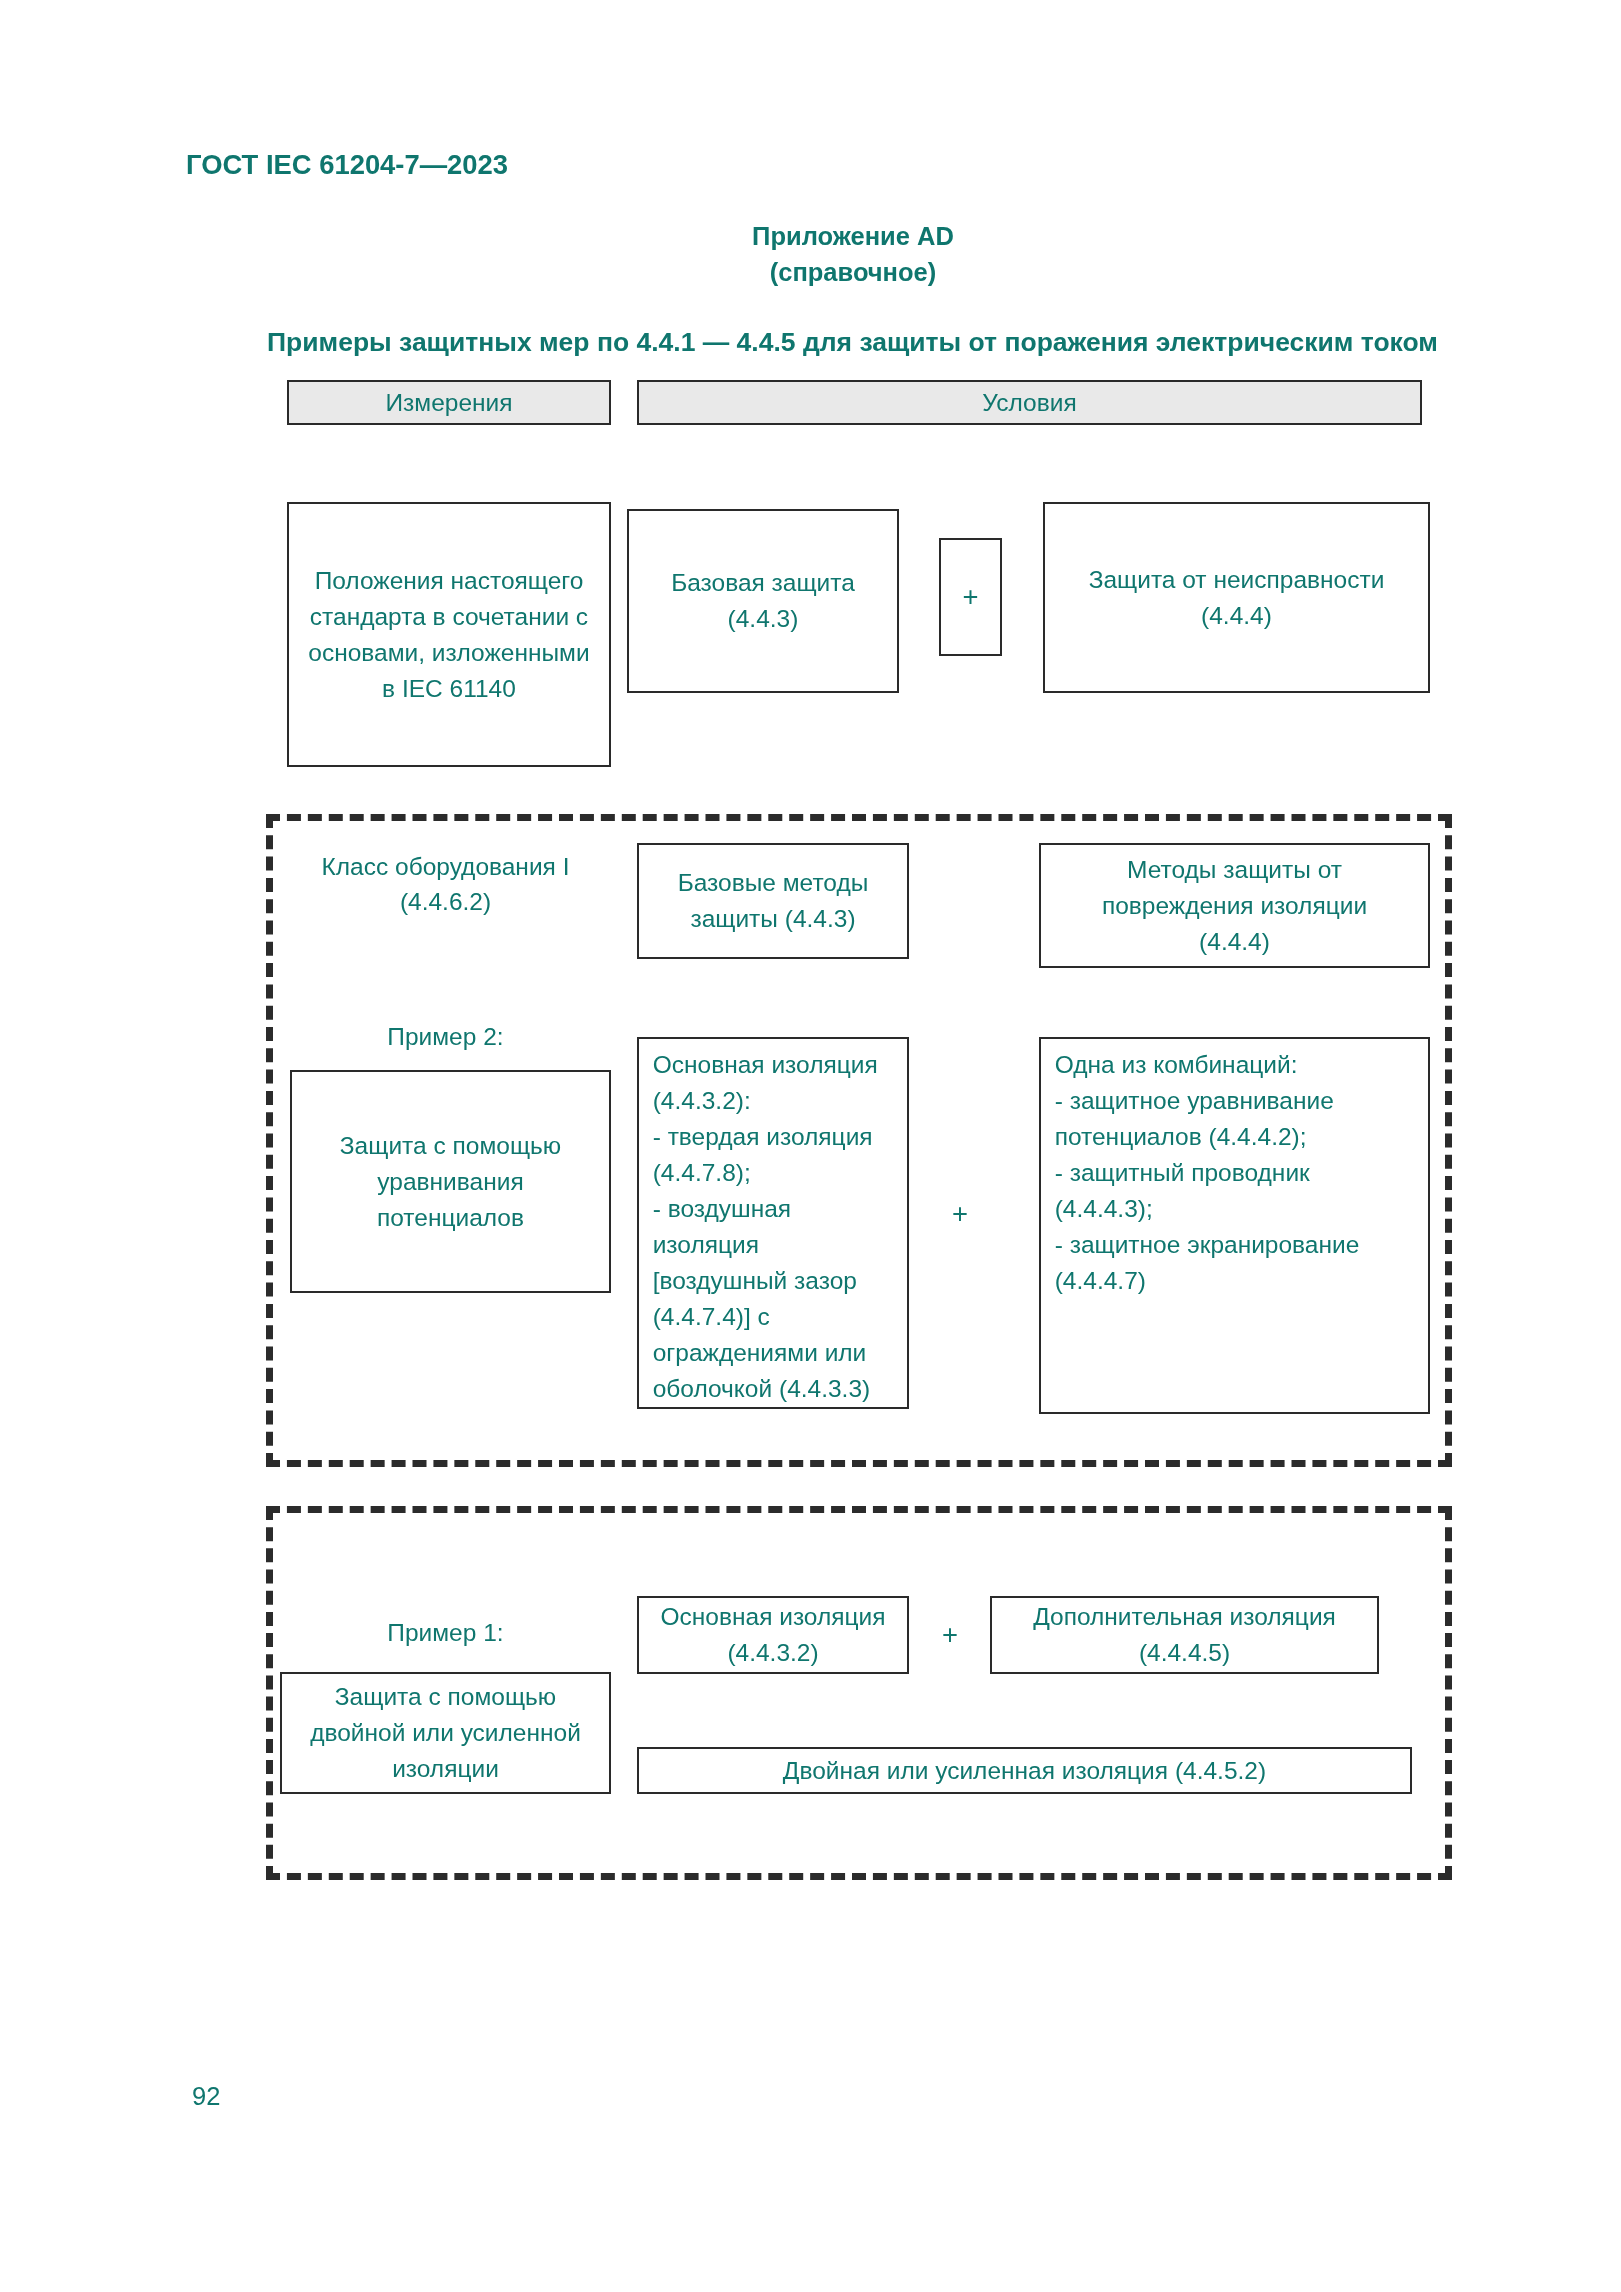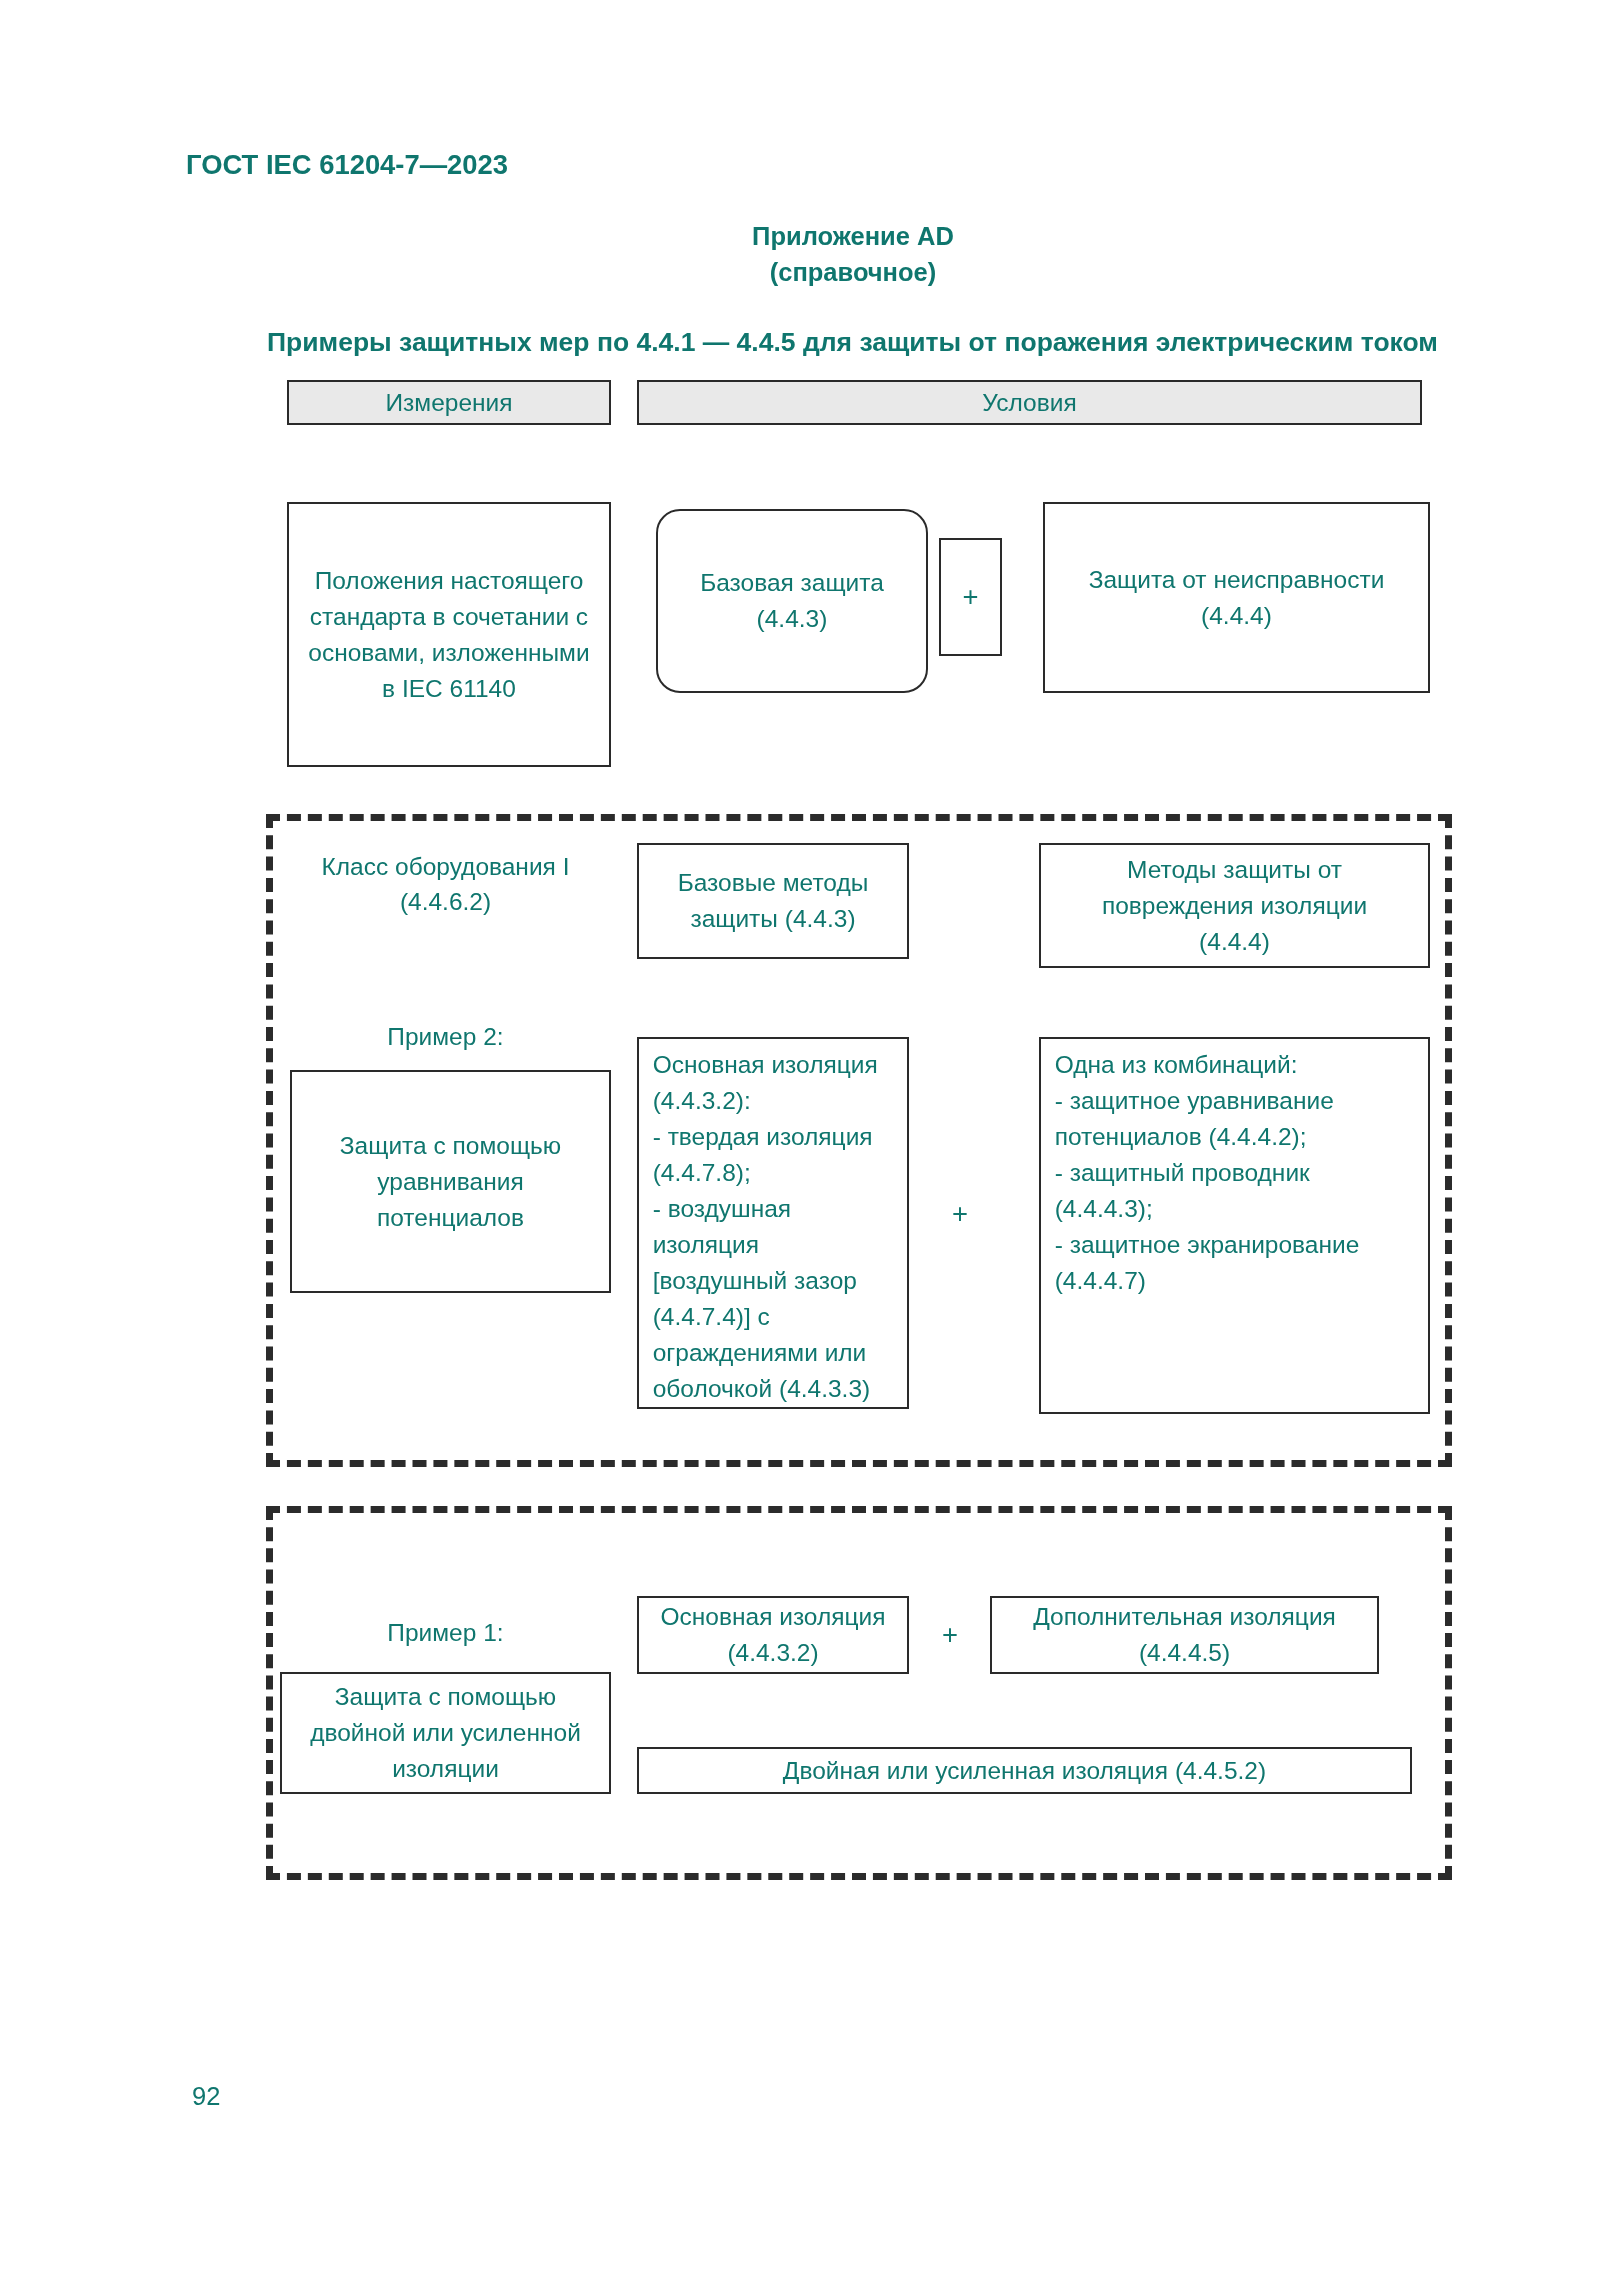--- a/index.html
+++ b/index.html
@@ -76,21 +76,21 @@
   <div class="abs box hdr-box" style="left:637px; top:380px; width:785px; height:45px;align-items:center;">
     <span class="txt">Условия</span>
   </div>
 
   <div class="abs box" style="left:287px; top:502px; width:324px; height:265px;">
     <span class="txt">Положения настоящего
 стандарта в сочетании с
 основами, изложенными
 в IEC 61140</span>
   </div>
-  <div class="abs box" style="left:656px; top:509px; width:272px; height:184px;border-radius:24px;">
+  <div class="abs box" style="left:627px; top:509px; width:272px; height:184px;">
     <span class="txt">Базовая защита
 (4.4.3)</span>
   </div>
   <div class="abs box plus" style="left:939px; top:538px; width:63px; height:118px;">
     <span class="txt">+</span>
   </div>
   <div class="abs box" style="left:1043px; top:502px; width:387px; height:191px;">
     <span class="txt">Защита от неисправности
 (4.4.4)</span>
   </div>

